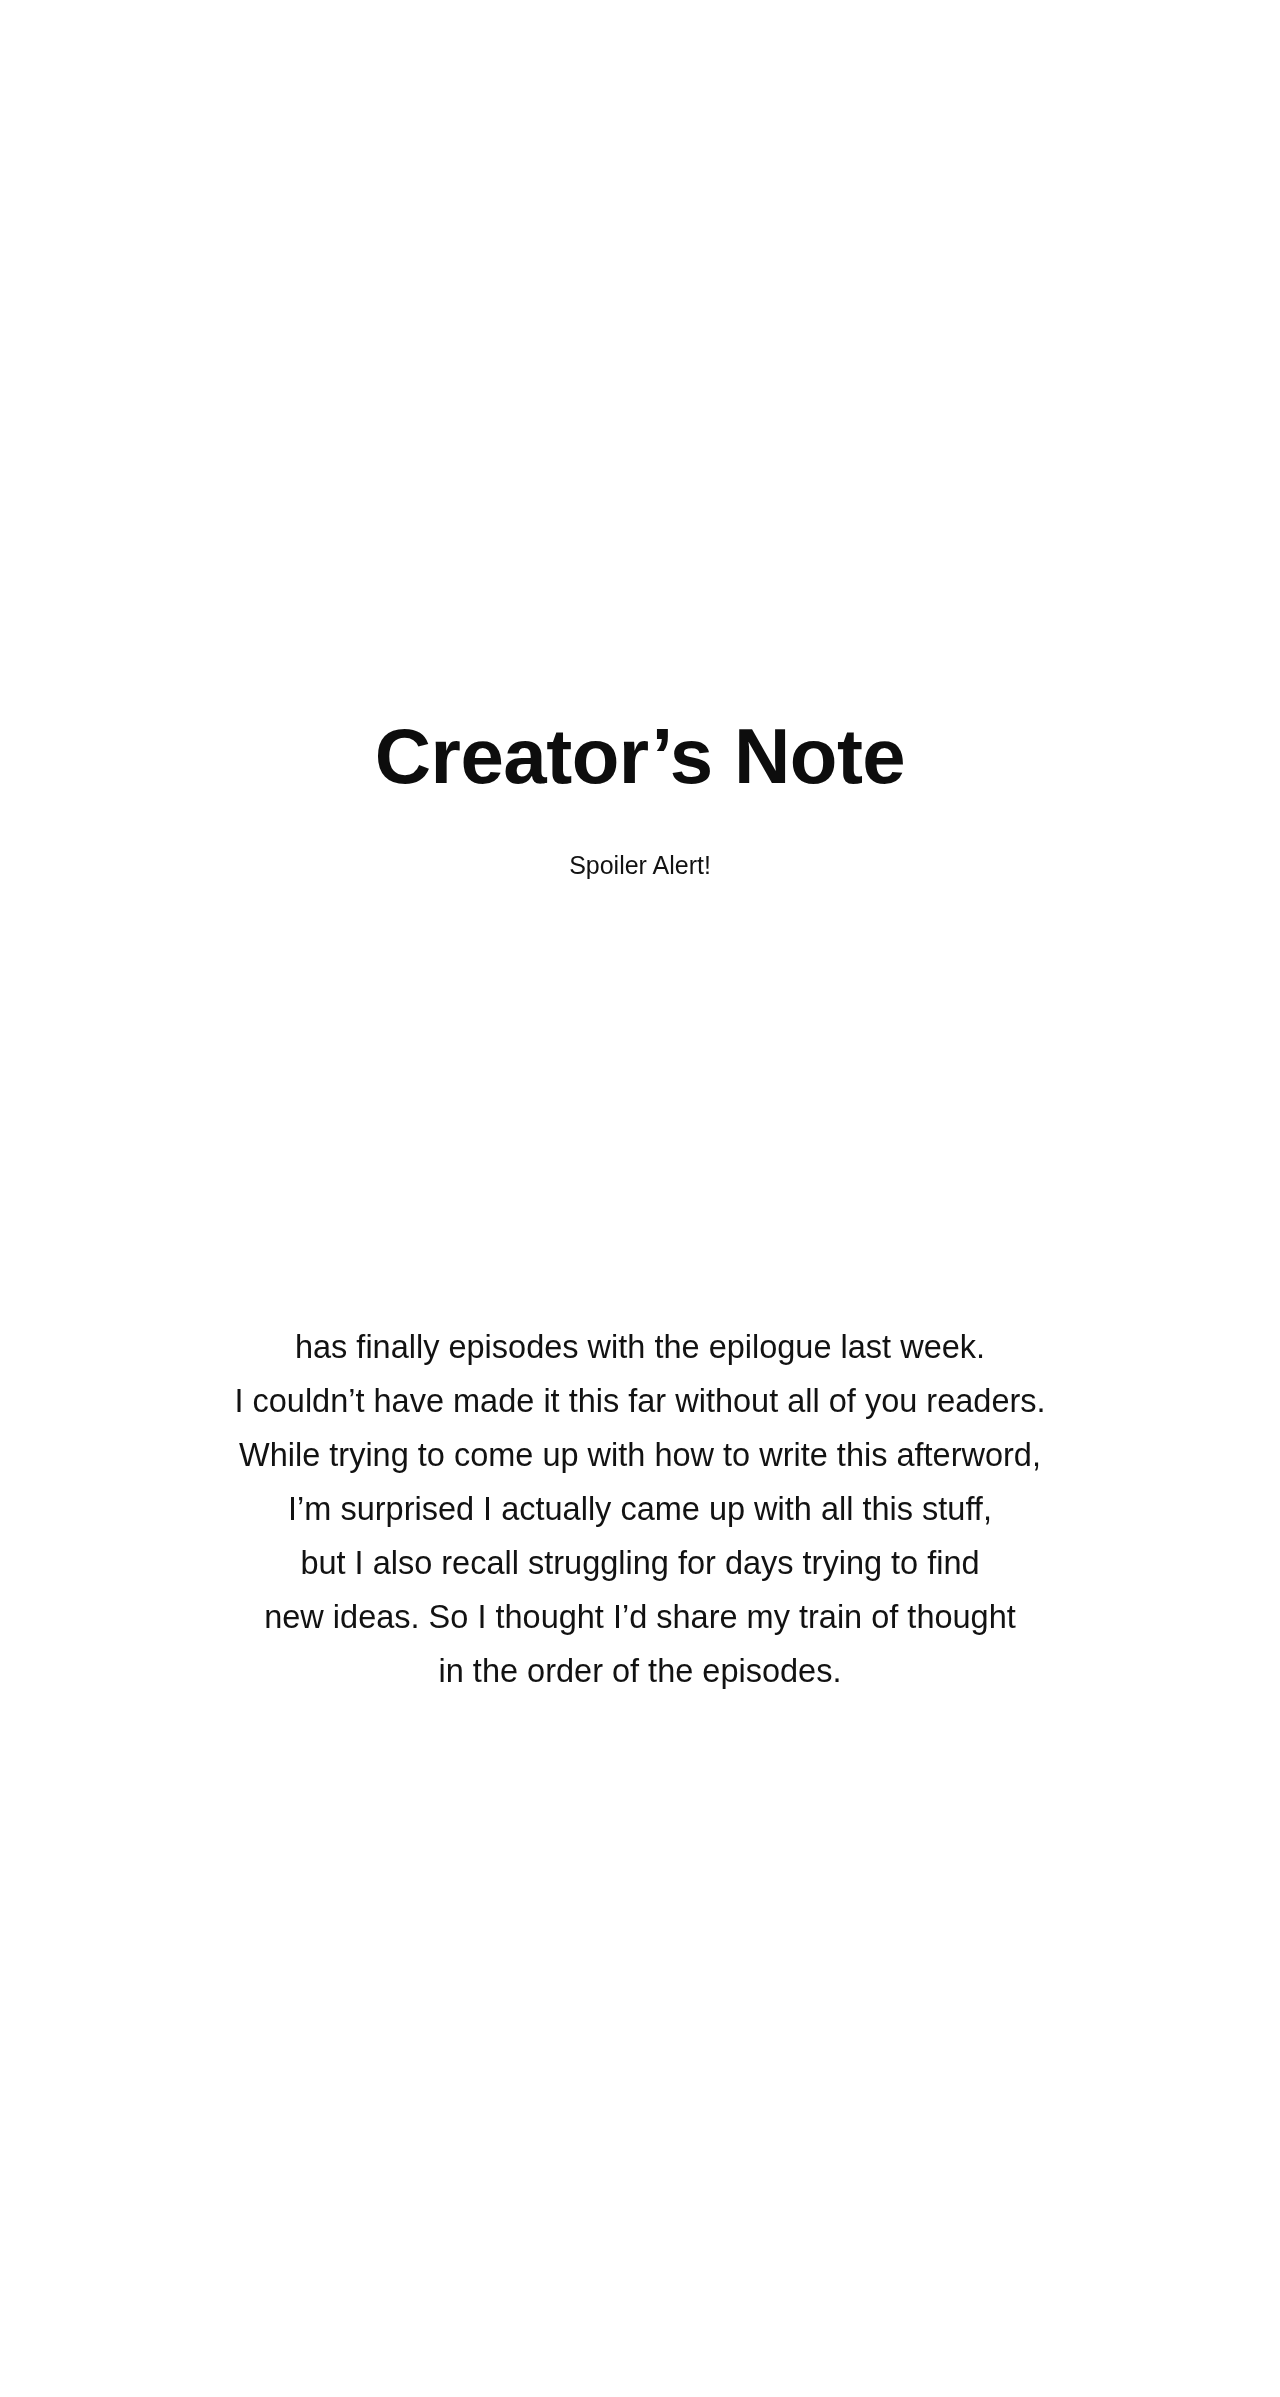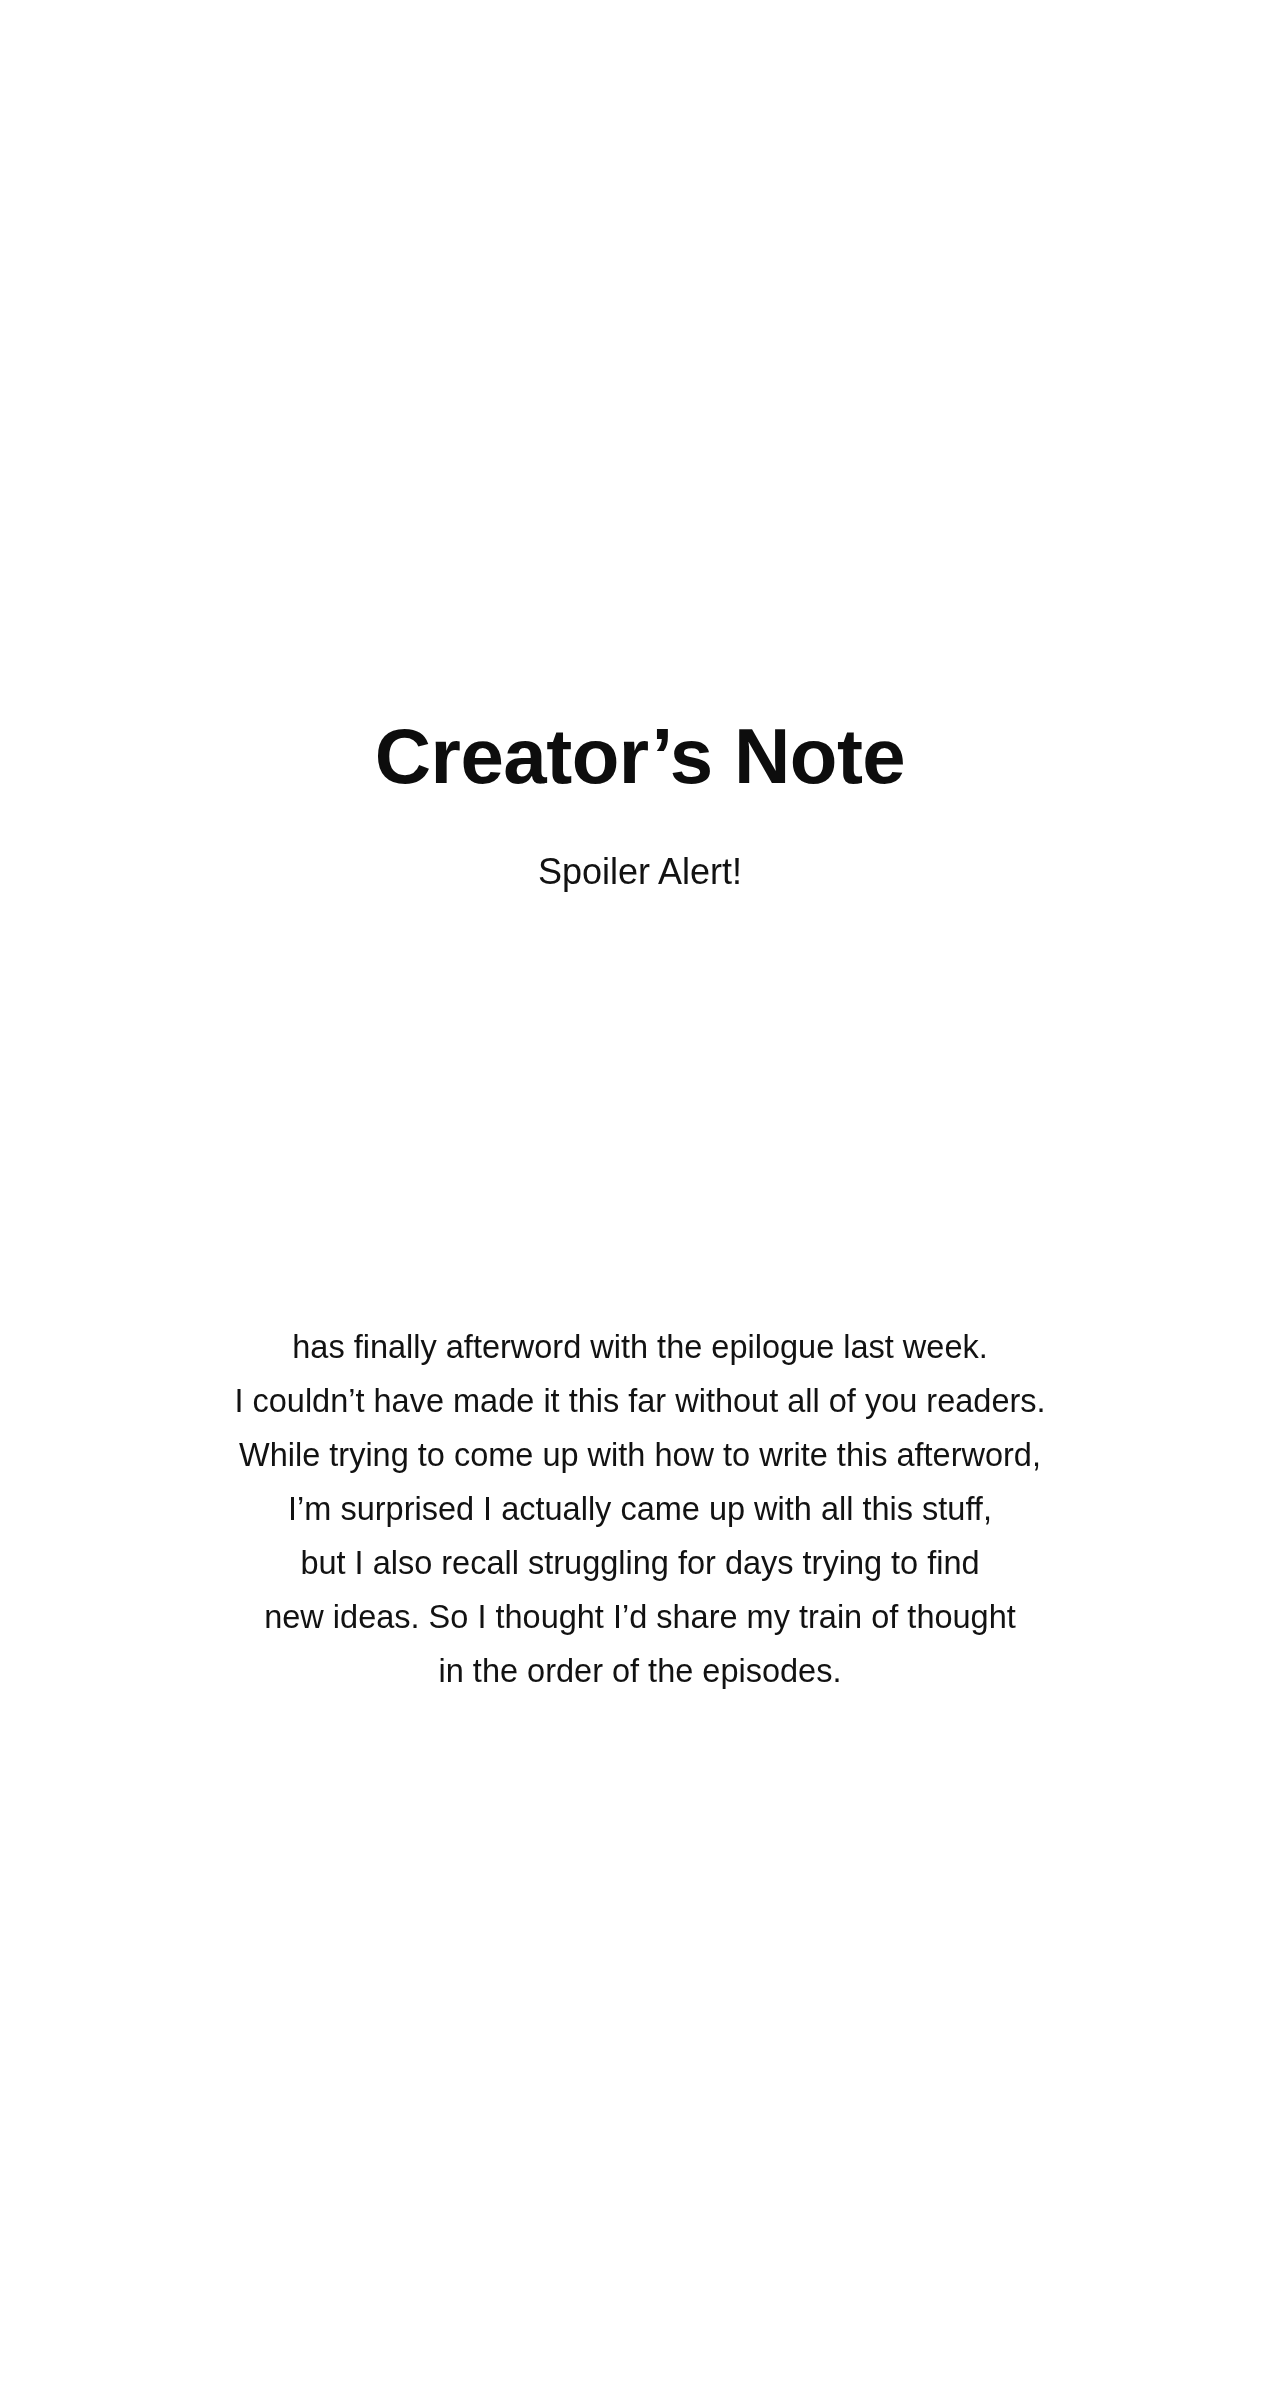--- a/index.html
+++ b/index.html
@@ -30,21 +30,21 @@
   .title {
     font-size: 78px;
     font-weight: 700;
     letter-spacing: -0.5px;
     line-height: 1.05;
     margin: 16px;
     color: #0d0d0d;
   }
   .subtitle {
     margin: 52px 0 8px 0;
-    font-size: 36px;
+    font-size: 25px;
     font-weight: 400;
     color: #121212;
     line-height: 1.2;
   }
   .body-block {
     position: absolute;
     top: 1320px;
     left: 0;
     width: 100%;
     text-align: center;
@@ -60,21 +60,21 @@
 <body>
 
 <div class="page">
 
   <div class="title-block">
     <h1 class="title">Creator’s Note</h1>
     <p class="subtitle">Spoiler Alert!</p>
   </div>
 
   <div class="body-block">
-    <div class="body-line">has finally afterword with the epilogue last week.</div>
+    <div class="body-line">has finally episodes with the epilogue last week.</div>
     <div class="body-line">I couldn’t have made it this far without all of you readers.</div>
     <div class="body-line">While trying to come up with how to write this afterword,</div>
     <div class="body-line">I’m surprised I actually came up with all this stuff,</div>
     <div class="body-line">but I also recall struggling for days trying to find</div>
     <div class="body-line">new ideas. So I thought I’d share my train of thought</div>
     <div class="body-line">in the order of the episodes.</div>
   </div>
 
 </div>
 

